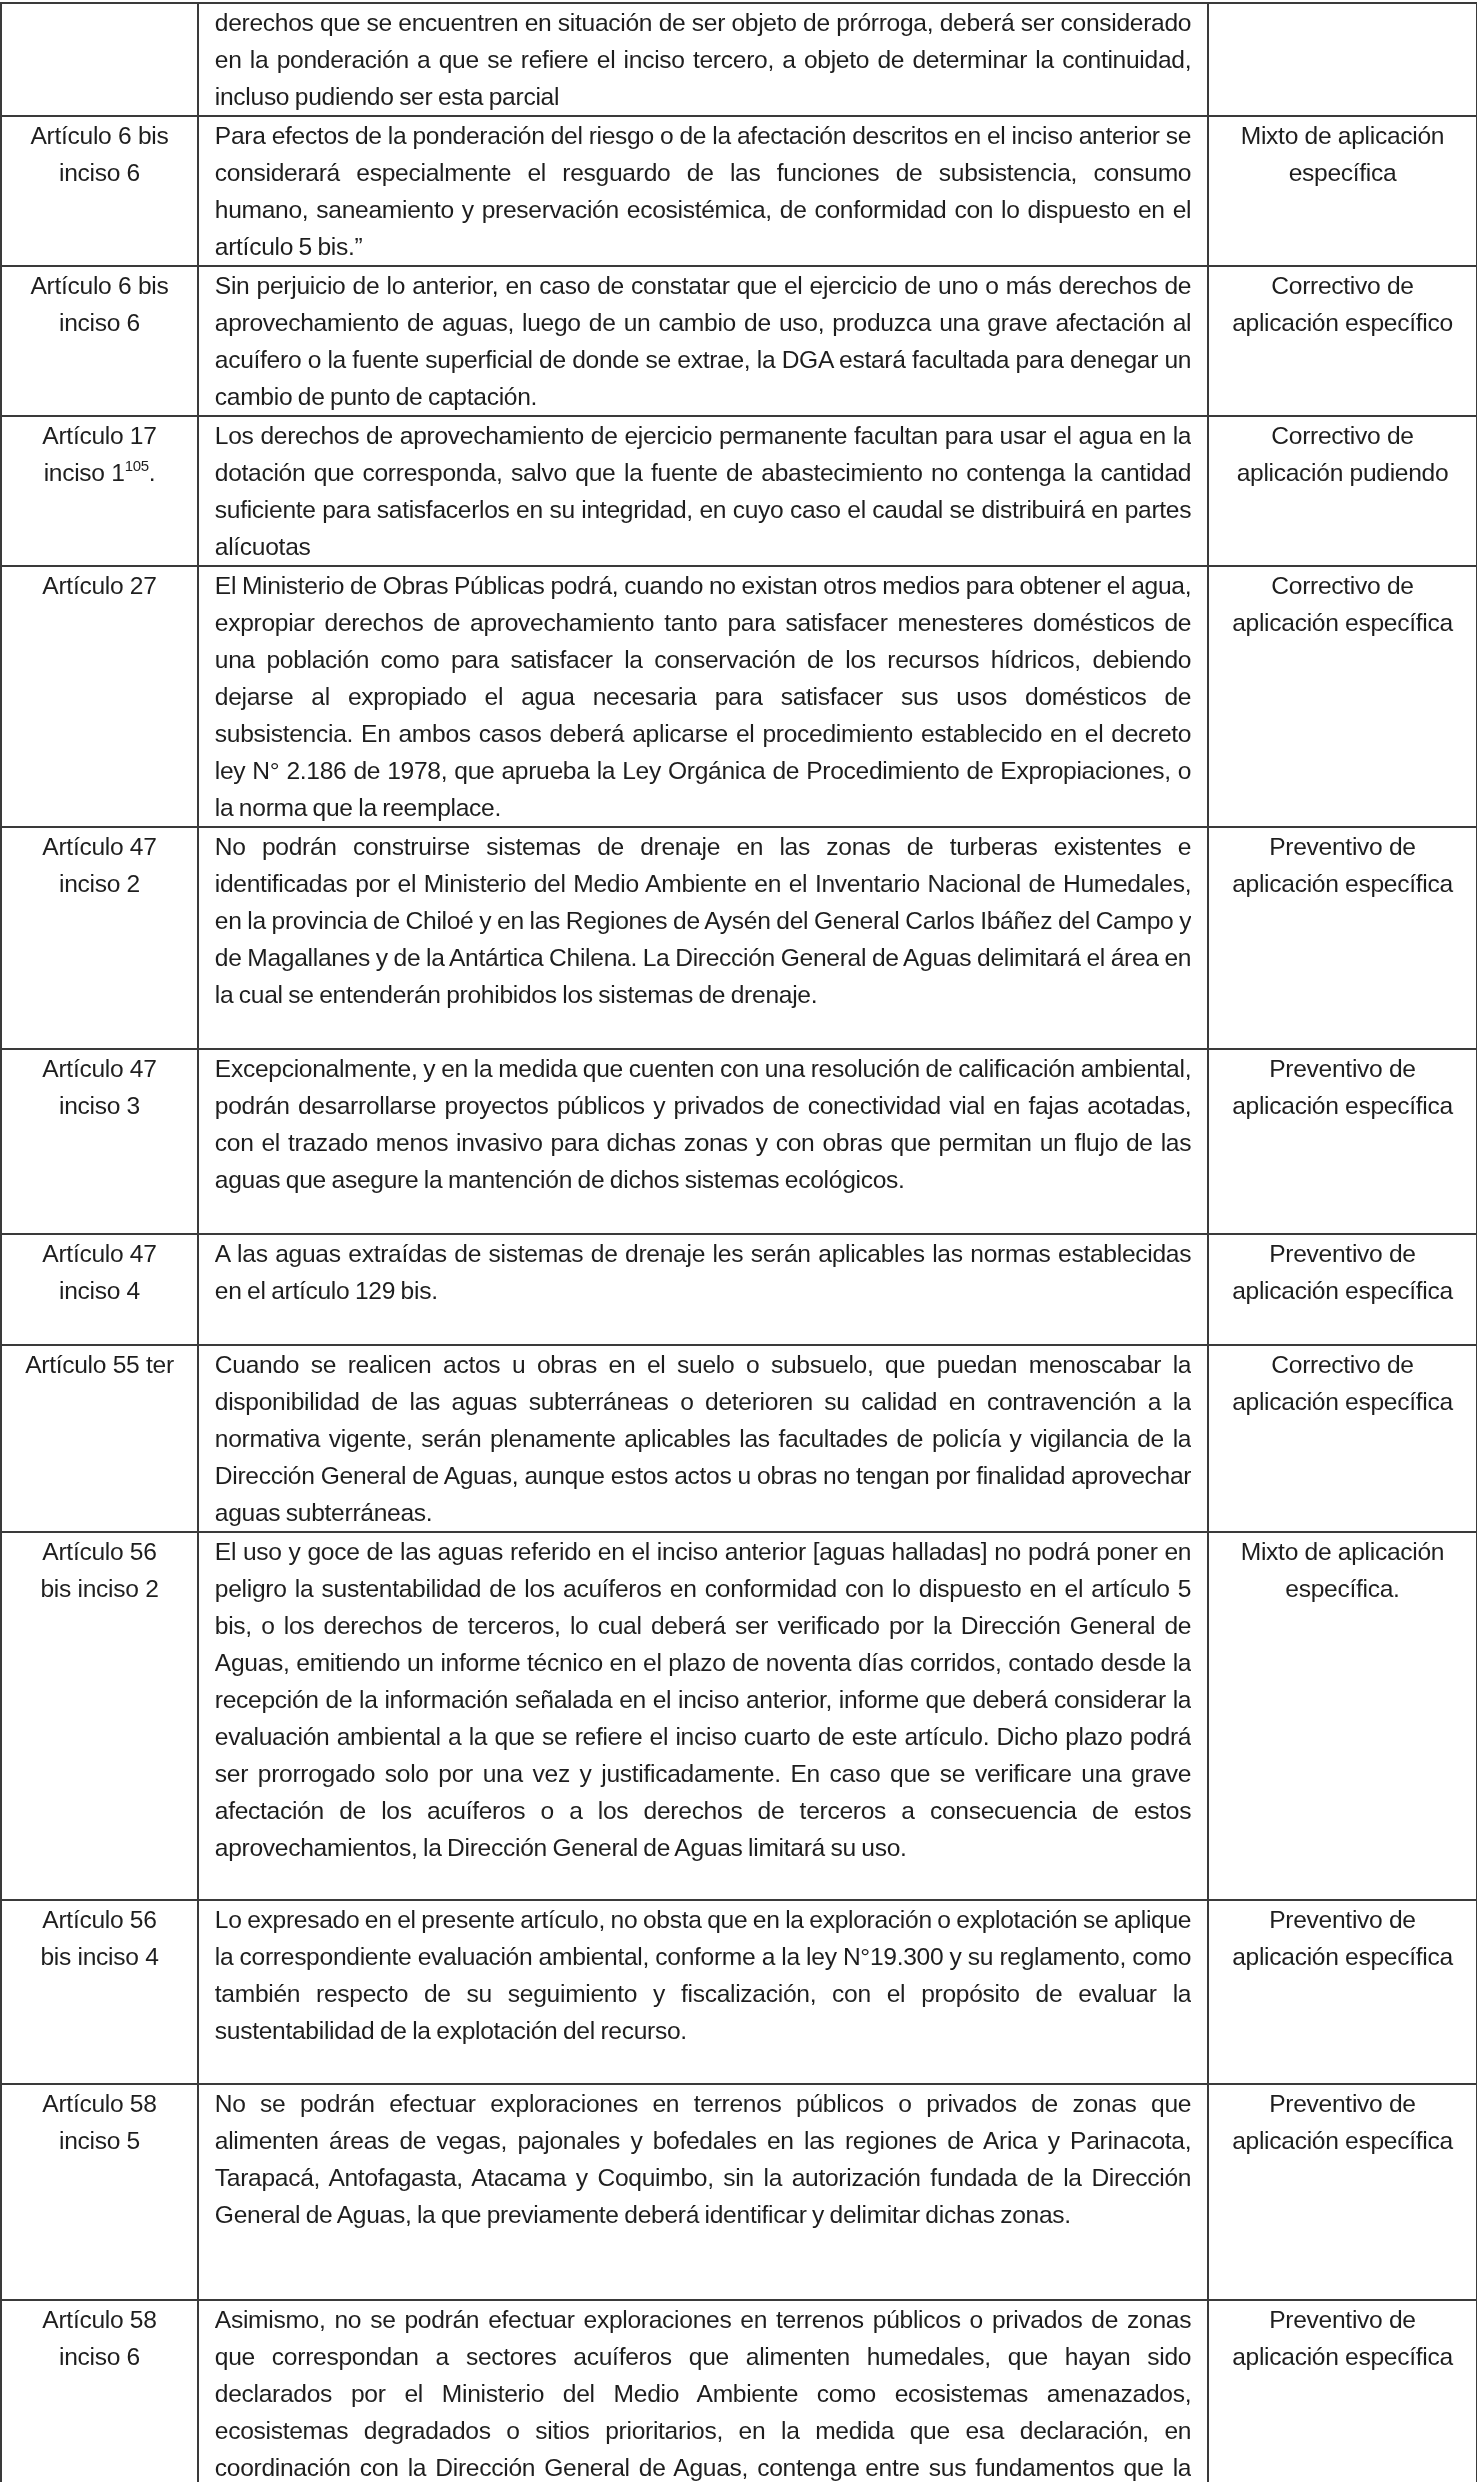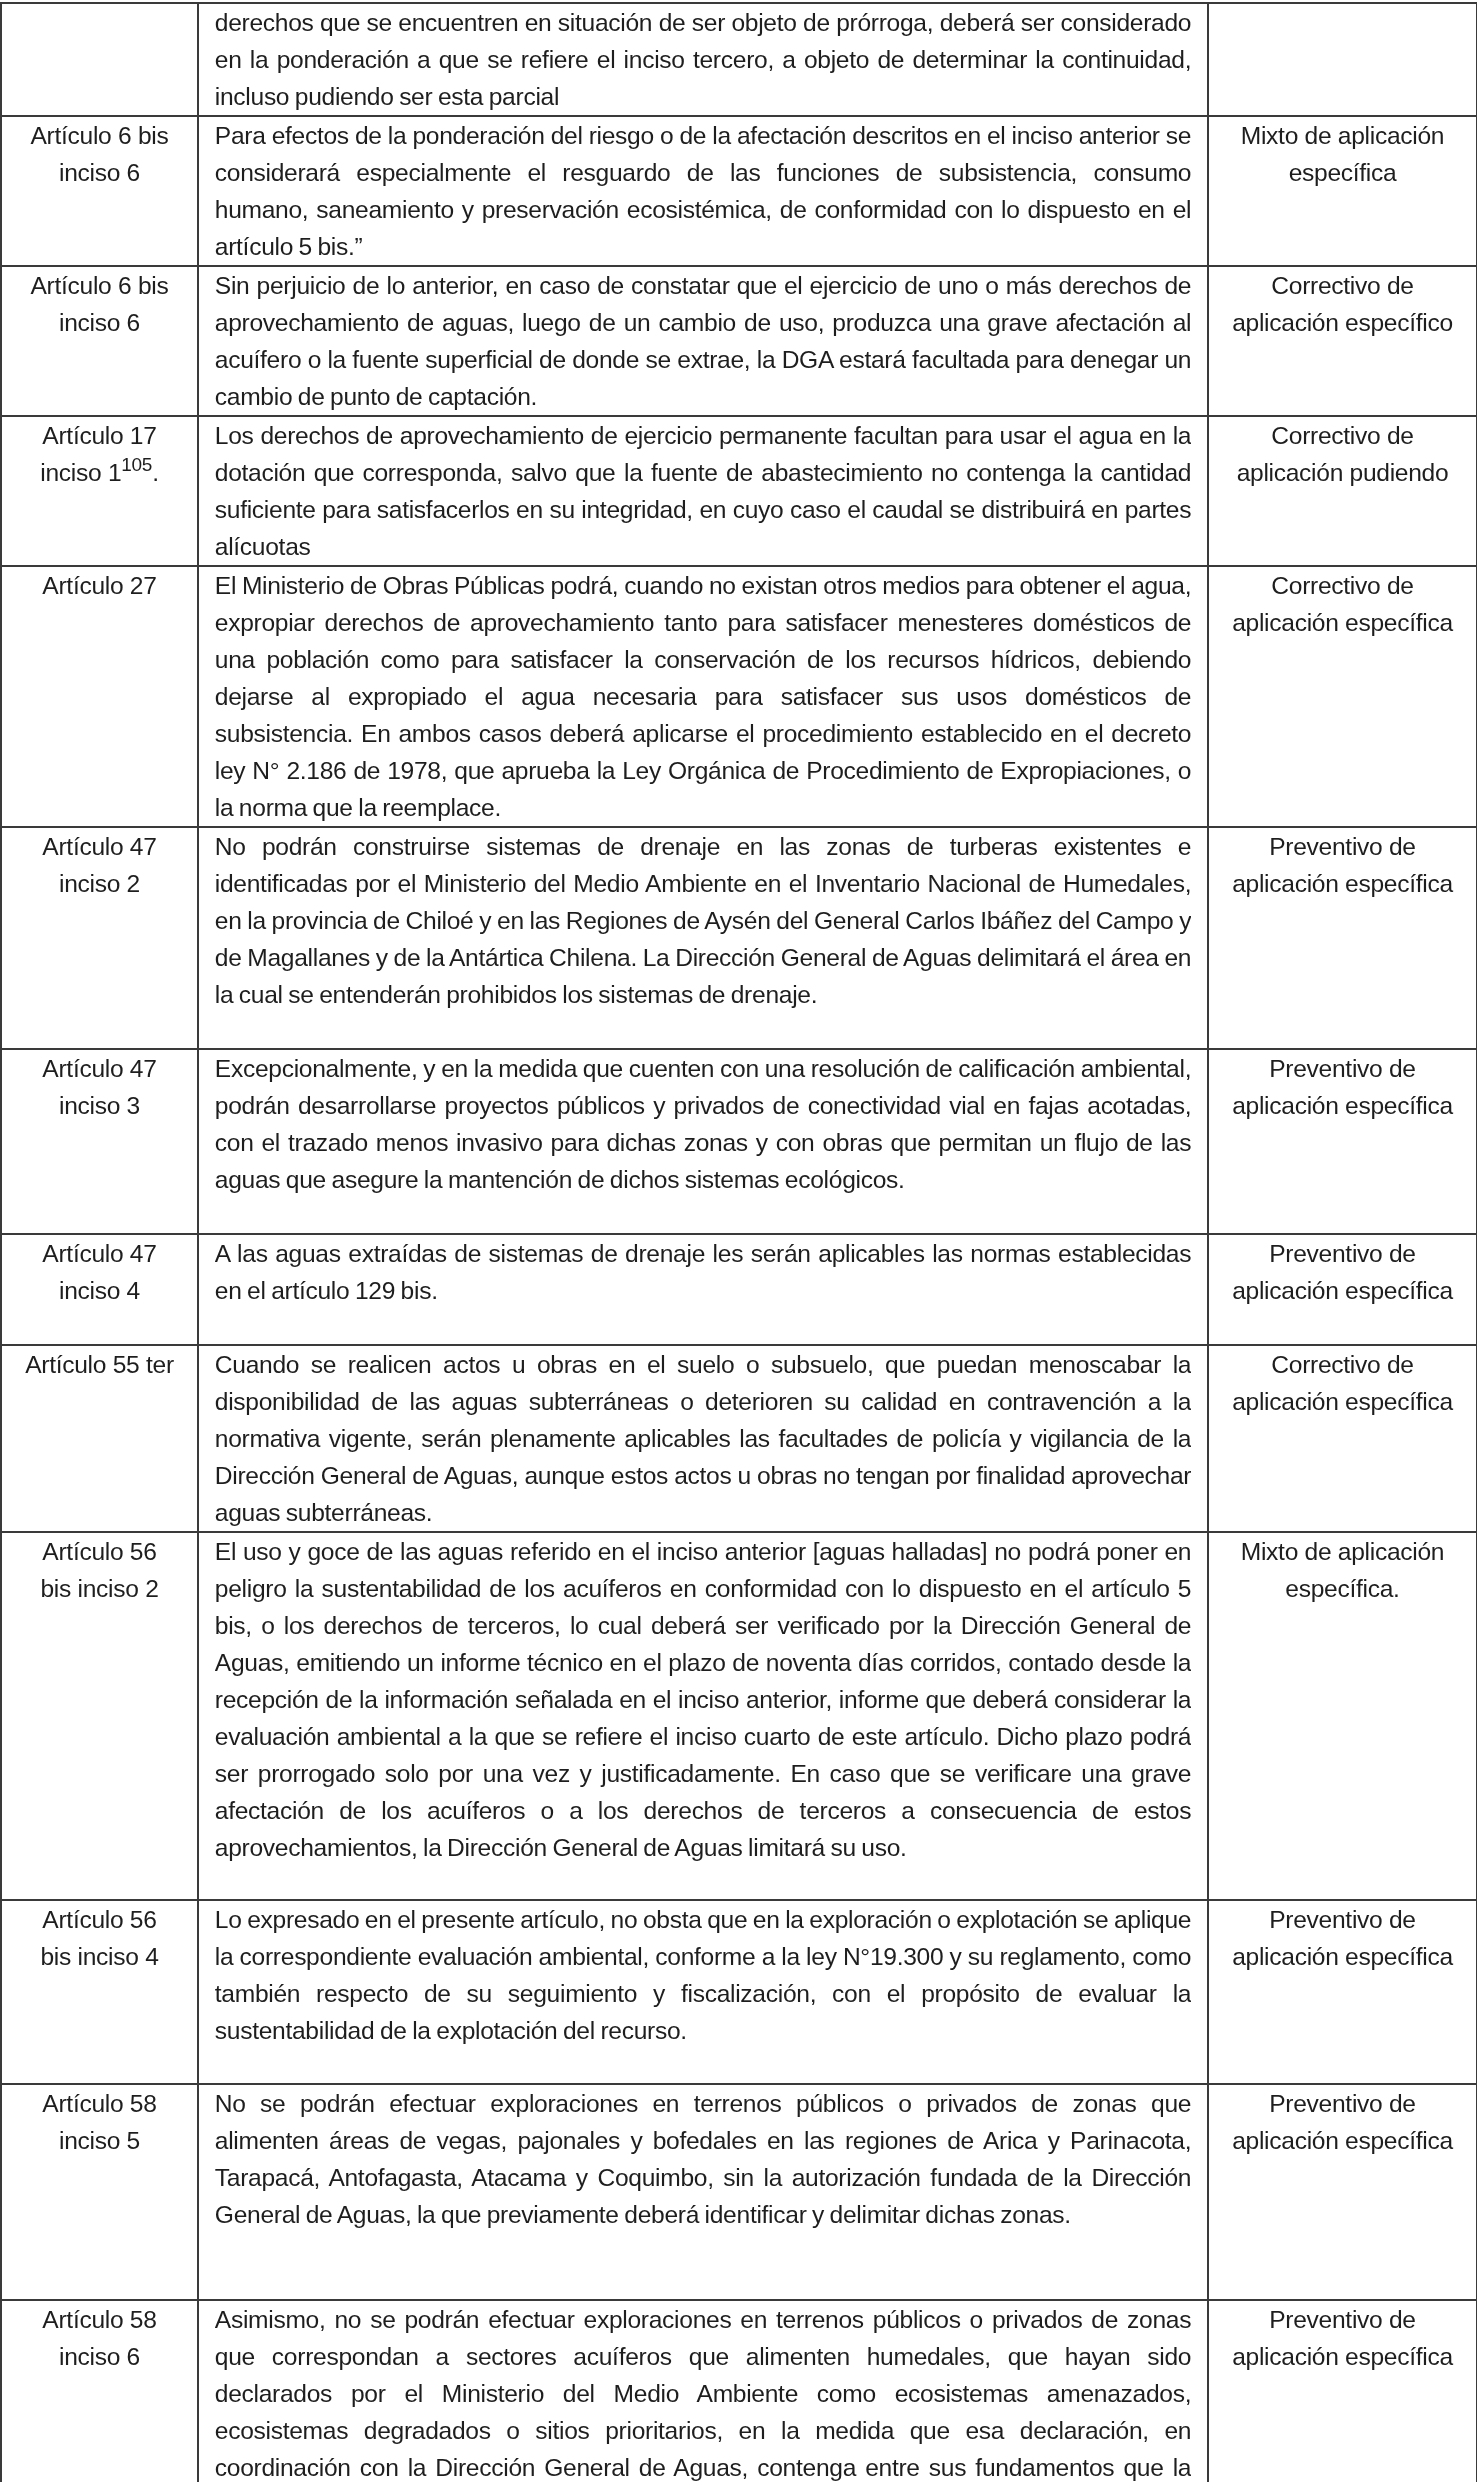--- a/index.html
+++ b/index.html
@@ -17,21 +17,21 @@
     vertical-align: top;
     padding: 0;
     font-size: 24.6px;
     line-height: 37px;
     letter-spacing: -0.3px;
   }
   .law-table td.col-art { width: 197px; text-align: center; padding: 0 22px; box-sizing: border-box; }
   .law-table td.col-text { width: 1010px; text-align: justify; padding: 0 15.8px 0 15.8px; box-sizing: border-box; word-spacing: -1px; }
   .law-table td.col-type { width: 269px; text-align: center; padding: 0 5.9px; box-sizing: border-box; }
   .cell-inner { overflow: hidden; }
-  sup { font-size: 19px; line-height: 0; vertical-align: 9.9px; }
+  sup { font-size: 15px; line-height: 0; vertical-align: 9.9px; }
 </style>
 </head>
 <body>
 
 <table class="law-table">
   <tbody id="table-body">
 
   <tr style="height: 112px;">
     <td class="col-art">
       <div class="cell-inner">

